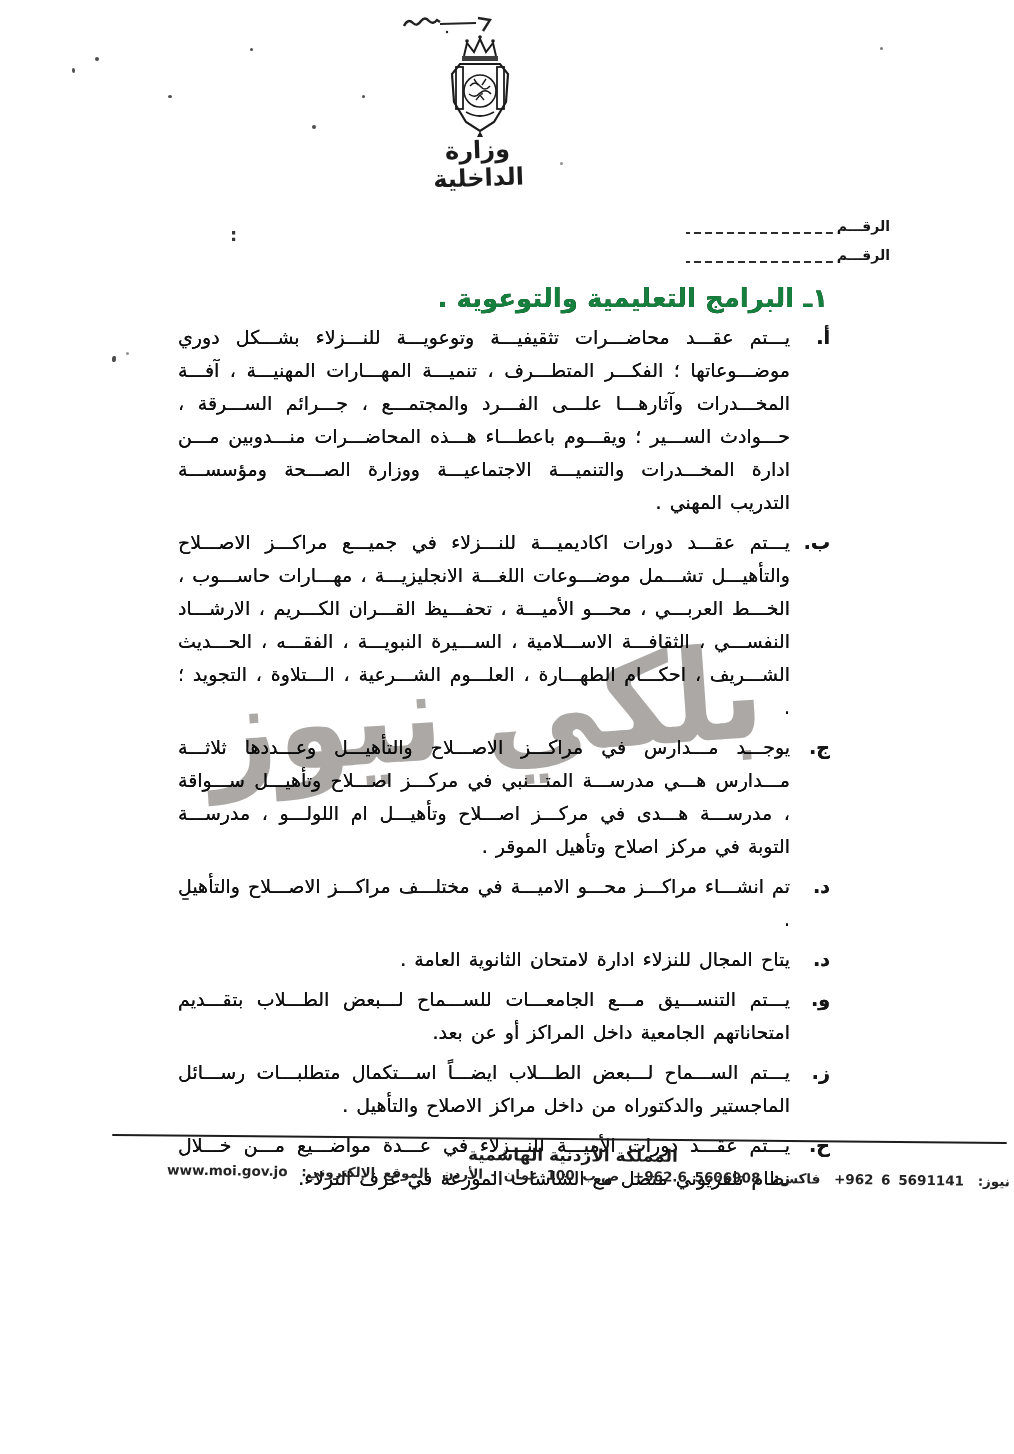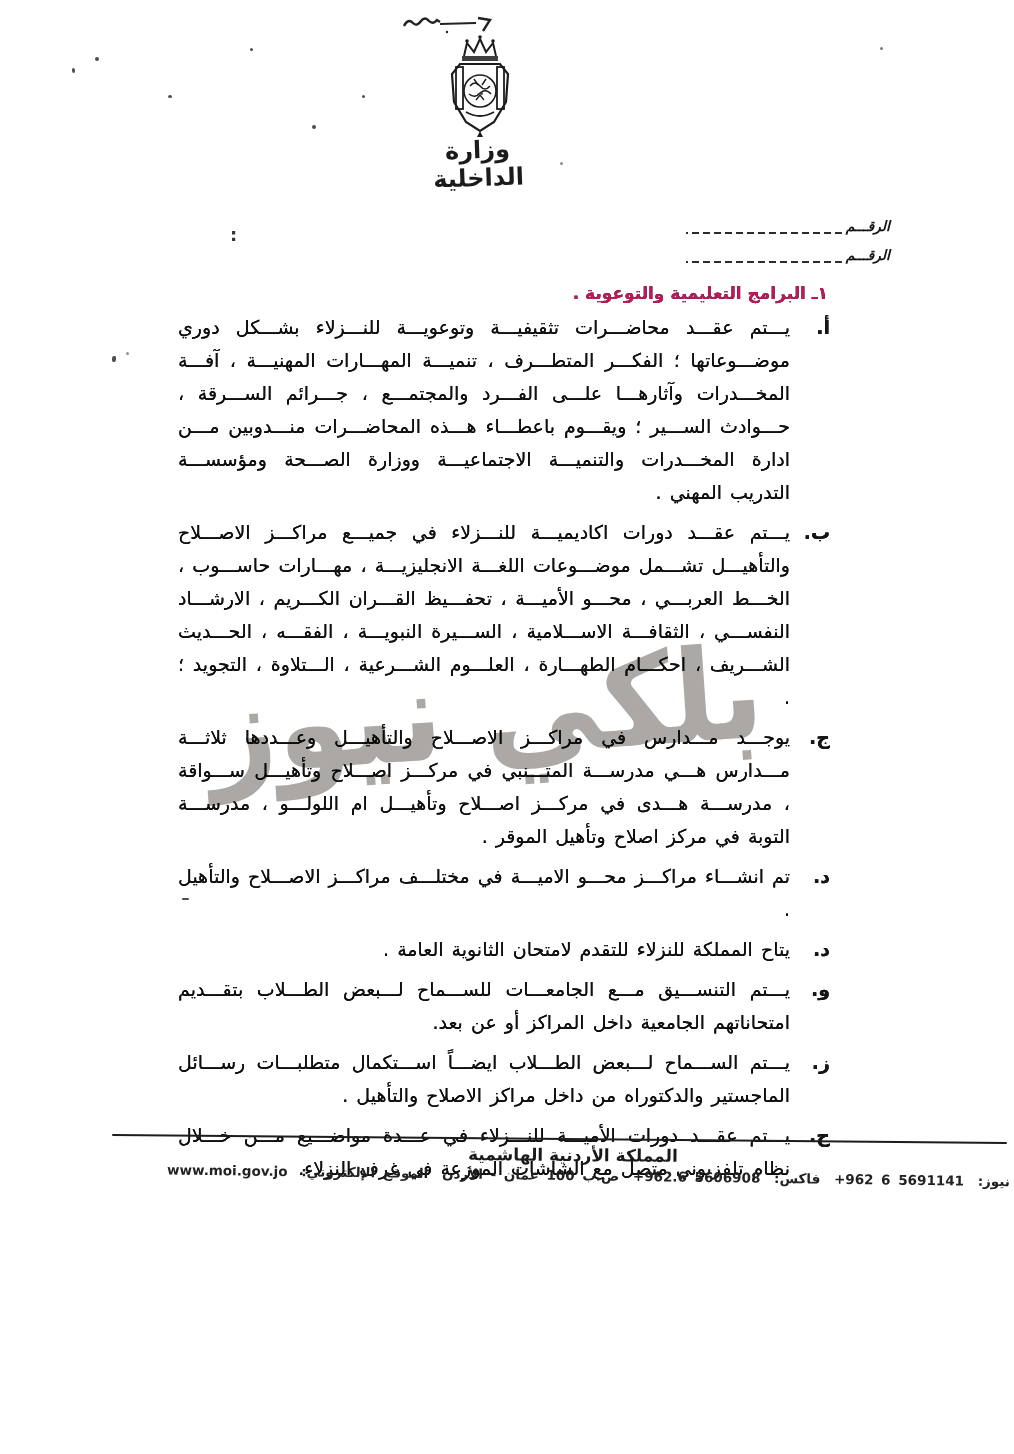--- a/index.html
+++ b/index.html
@@ -11,33 +11,33 @@
   
   .scribble-top{position:absolute;left:398px;top:12px;width:100px;height:26px;}
   .crest{position:absolute;left:436px;top:34px;width:88px;height:104px;}
   .ministry-name{
     position:absolute;left:408px;top:136px;width:140px;text-align:center;
     font-size:24px;font-weight:700;transform:rotate(-2deg);
     direction:rtl;letter-spacing:0;color:#1b1b1b;
   }
   
   .ref-fields{position:absolute;top:205px;right:124px;width:204px;direction:rtl;}
-  .ref-row{display:flex;align-items:flex-end;height:29px;font-style:italic;}
+  .ref-row{display:flex;align-items:flex-end;height:29px;}
   .ref-label{font-size:14px;font-weight:700;white-space:nowrap;padding-left:4px;}
   .ref-line{
     flex:1;height:10px;
     background:repeating-linear-gradient(to left,#2c2c2c 0 7px,transparent 7px 11px) bottom/100% 2px no-repeat;
   }
   .stray-colon{position:absolute;left:230px;top:224px;font-size:18px;font-weight:700;color:#333;}
   
   .doc-body{
     position:absolute;left:178px;top:283px;width:652px;direction:rtl;
   }
   .doc-title{
-    font-size:17px;font-weight:700;margin:0 2px 8px 0;color:#be185d;
+    font-size:26px;font-weight:700;margin:0 2px 8px 0;color:#15803d;
     text-shadow:0 0 .5px #000;
   }
   .doc-item{display:flex;margin-bottom:7px;}
   .item-marker{
     flex:0 0 40px;font-size:19px;font-weight:700;line-height:33px;
     text-shadow:0 0 .4px #000;
   }
   .item-text{
     flex:1;font-size:19px;font-weight:400;line-height:33px;
     text-align:justify;word-spacing:2px;color:#101010;
@@ -132,21 +132,21 @@
     <div class="doc-item">
       <span class="item-marker">ج.</span>
       <span class="item-text">يوجـــد مـــدارس في مراكـــز الاصـــلاح والتأهيـــل وعـــددها ثلاثـــة مـــدارس هـــي مدرســـة المتـــنبي في مركـــز اصـــلاح وتأهيـــل ســـواقة ، مدرســـة هـــدى في مركـــز اصـــلاح وتأهيـــل ام اللولـــو ، مدرســـة التوبة في مركز اصلاح وتأهيل الموقر .</span>
     </div>
     <div class="doc-item">
       <span class="item-marker">د.</span>
       <span class="item-text">تم انشـــاء مراكـــز محـــو الاميـــة في مختلـــف مراكـــز الاصـــلاح والتأهيل .</span>
     </div>
     <div class="doc-item">
       <span class="item-marker">د.</span>
-      <span class="item-text">يتاح المملكة للنزلاء للتقدم لامتحان الثانوية العامة .</span>
+      <span class="item-text">يتاح المجال للنزلاء ادارة لامتحان الثانوية العامة .</span>
     </div>
     <div class="doc-item">
       <span class="item-marker">و.</span>
       <span class="item-text">يـــتم التنســـيق مـــع الجامعـــات للســـماح لـــبعض الطـــلاب بتقـــديم امتحاناتهم الجامعية داخل المراكز أو عن بعد.</span>
     </div>
     <div class="doc-item">
       <span class="item-marker">ز.</span>
       <span class="item-text">يـــتم الســـماح لـــبعض الطـــلاب ايضـــاً اســـتكمال متطلبـــات رســـائل الماجستير والدكتوراه من داخل مراكز الاصلاح والتأهيل .</span>
     </div>
     <div class="doc-item">

